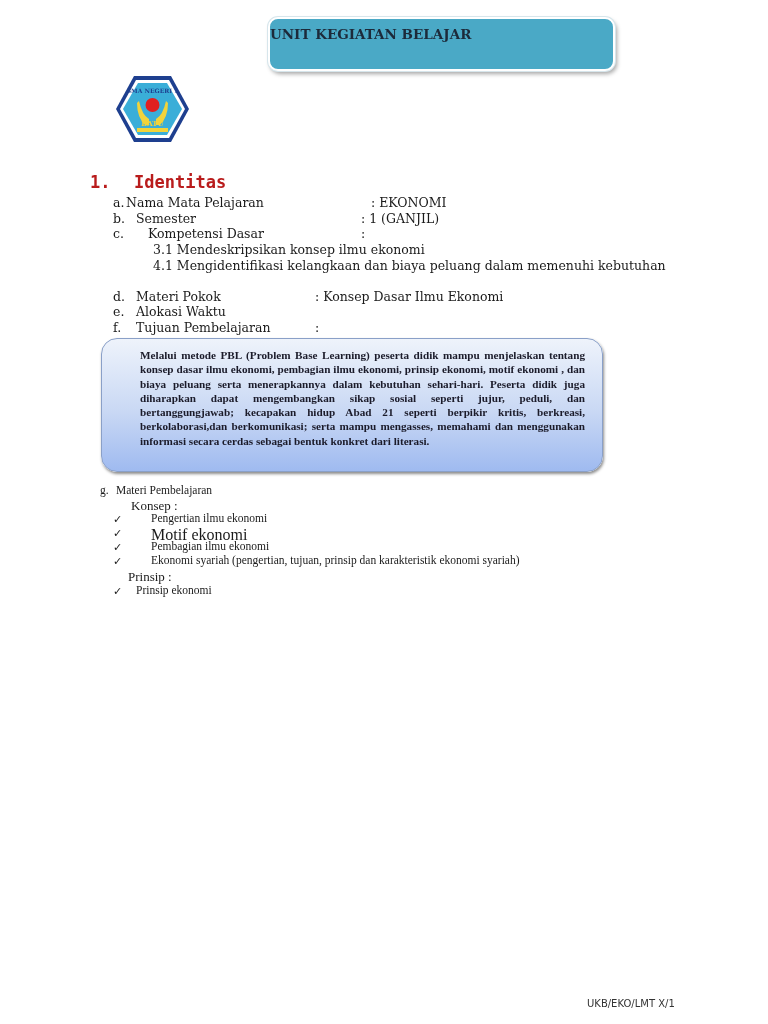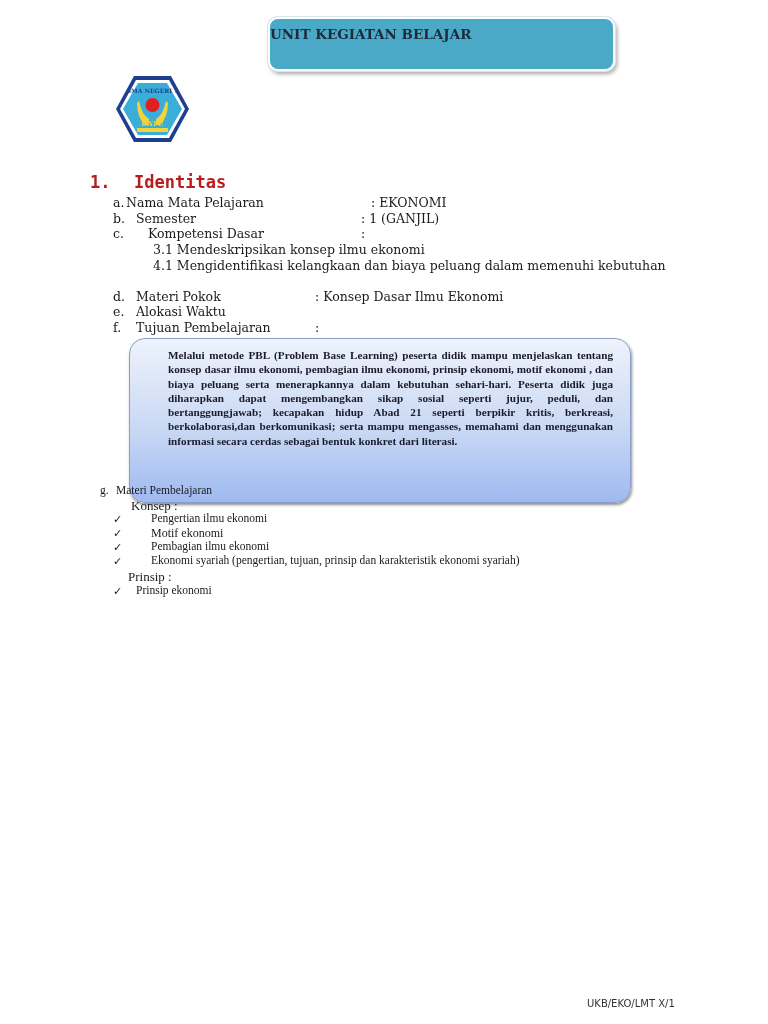--- a/index.html
+++ b/index.html
@@ -25,27 +25,27 @@
     left:90px; top:172px; font-family:"DejaVu Sans Mono", monospace; font-weight:bold;
     font-size:17px; color:#b91c1c;
   }
   .sec-heading .num { display:inline-block; width:44px; }
   .row { font-size:12.5px; line-height:15.5px; white-space:nowrap; }
   .row .lbl { position:absolute; }
   .row .val { position:absolute; }
   .kd { font-size:12.5px; white-space:nowrap; }
   
   .tujuan {
-    left:101px; top:338px; width:502px; height:165px; box-sizing:border-box;
+    left:101px; top:338px; width:502px; height:134px; box-sizing:border-box;
     border-radius:16px; border:1px solid #8aa0c8;
     background: linear-gradient(to bottom, #eef3fb 0%, #c9d8f4 55%, #9fbaf0 100%);
     box-shadow: 1px 2px 3px rgba(0,0,0,0.45);
     padding:9px 17px 0 38px;
     font-size:11.2px; line-height:14.3px; text-align:justify; font-weight:bold;
-    font-family:"Liberation Serif", serif; color:#1b1b2a;margin-left:28px;
+    font-family:"Liberation Serif", serif; color:#1b1b2a;
   }
   .tujuan p { margin:0; text-align:justify; text-align-last:left; }
   .materi { font-family:"Liberation Serif", serif; }
   .materi .ln { position:absolute; white-space:nowrap; font-size:12.5px; }
   .materi .b { font-weight:normal;margin-left:15px; }
   .check { position:absolute; font-size:11px; font-family:"DejaVu Sans", sans-serif; }
   .footer {
     left:587px; top:998px; font-family:"DejaVu Sans", sans-serif; font-size:10px; color:#333;
   }
 </style>
@@ -114,21 +114,21 @@
 
 <div class="materi">
   <div class="ln" style="left:100px; top:484px; font-size:11.5px;">g.</div>
   <div class="ln" style="left:116px; top:484px; font-size:11.5px;">Materi Pembelajaran</div>
   <div class="ln b" style="left:116px; top:498px; font-size:13px;">Konsep :</div>
 
   <span class="check" style="left:113px; top:513px;">✓</span>
   <div class="ln b" style="left:136px; top:512px; font-size:11.5px;">Pengertian ilmu ekonomi</div>
 
   <span class="check" style="left:113px; top:527px;">✓</span>
-  <div class="ln b" style="left:136px; top:526px; font-size:12px;text-align:right;">Motif ekonomi</div>
+  <div class="ln b" style="left:136px; top:526px; font-size:16px;text-align:right;">Motif ekonomi</div>
 
   <span class="check" style="left:113px; top:541px;">✓</span>
   <div class="ln b" style="left:136px; top:540px; font-size:11.5px;">Pembagian ilmu ekonomi</div>
 
   <span class="check" style="left:113px; top:555px;">✓</span>
   <div class="ln b" style="left:136px; top:554px; font-size:11.5px;">Ekonomi syariah (pengertian, tujuan, prinsip dan karakteristik ekonomi syariah)</div>
 
   <div class="ln b" style="left:113px; top:569px; font-size:13px;">Prinsip :</div>
 
   <span class="check" style="left:113px; top:585px;">✓</span>

